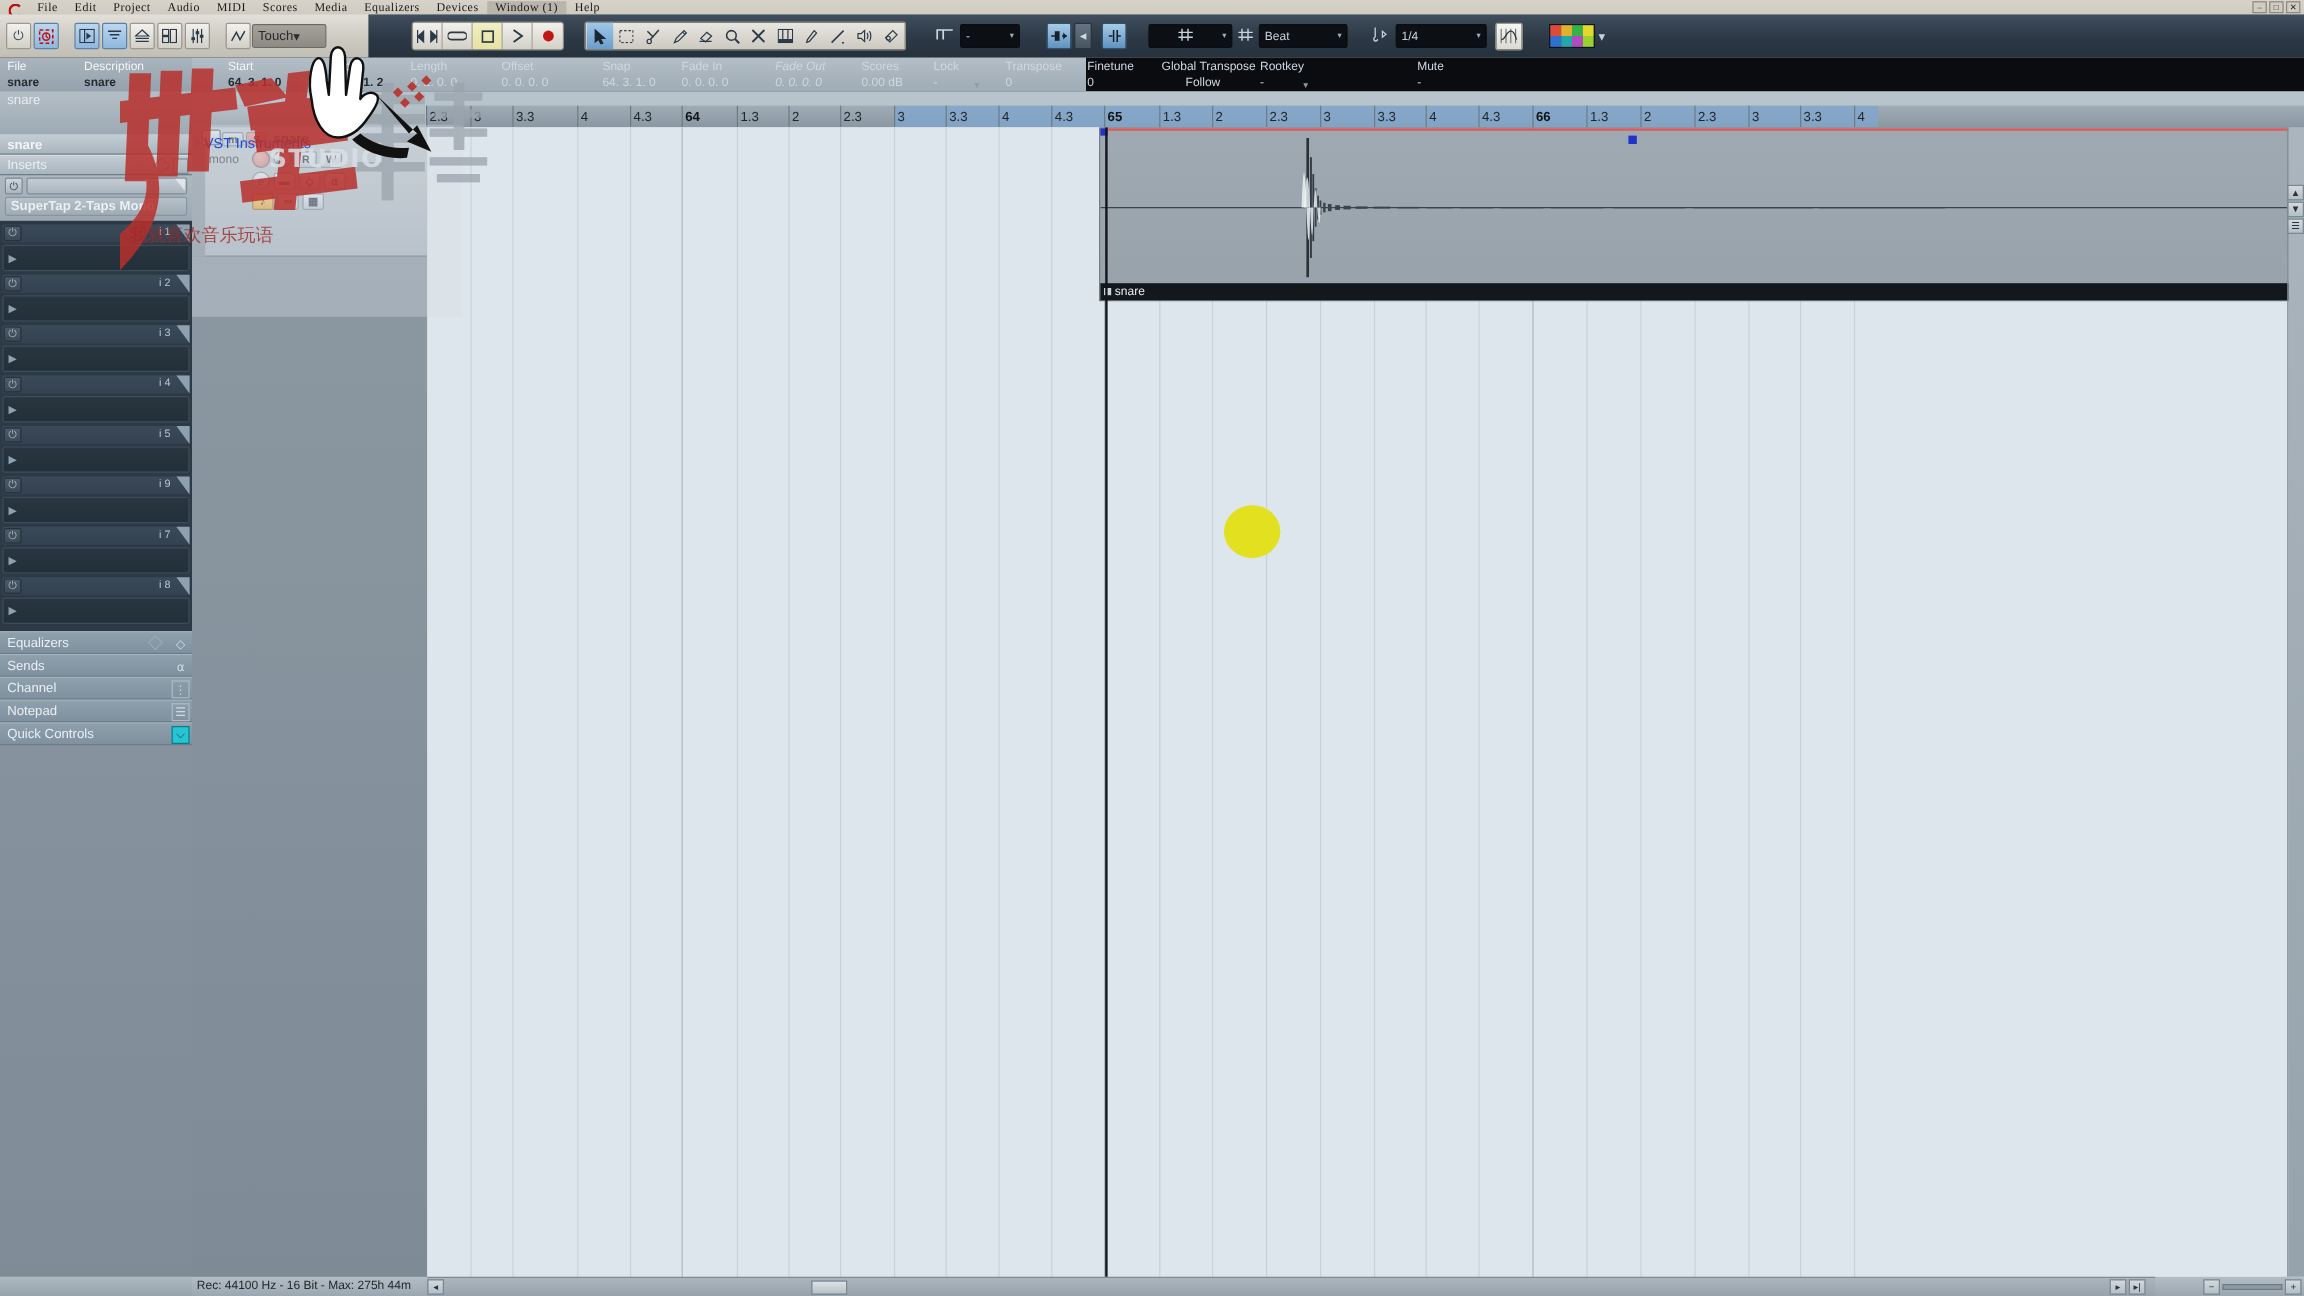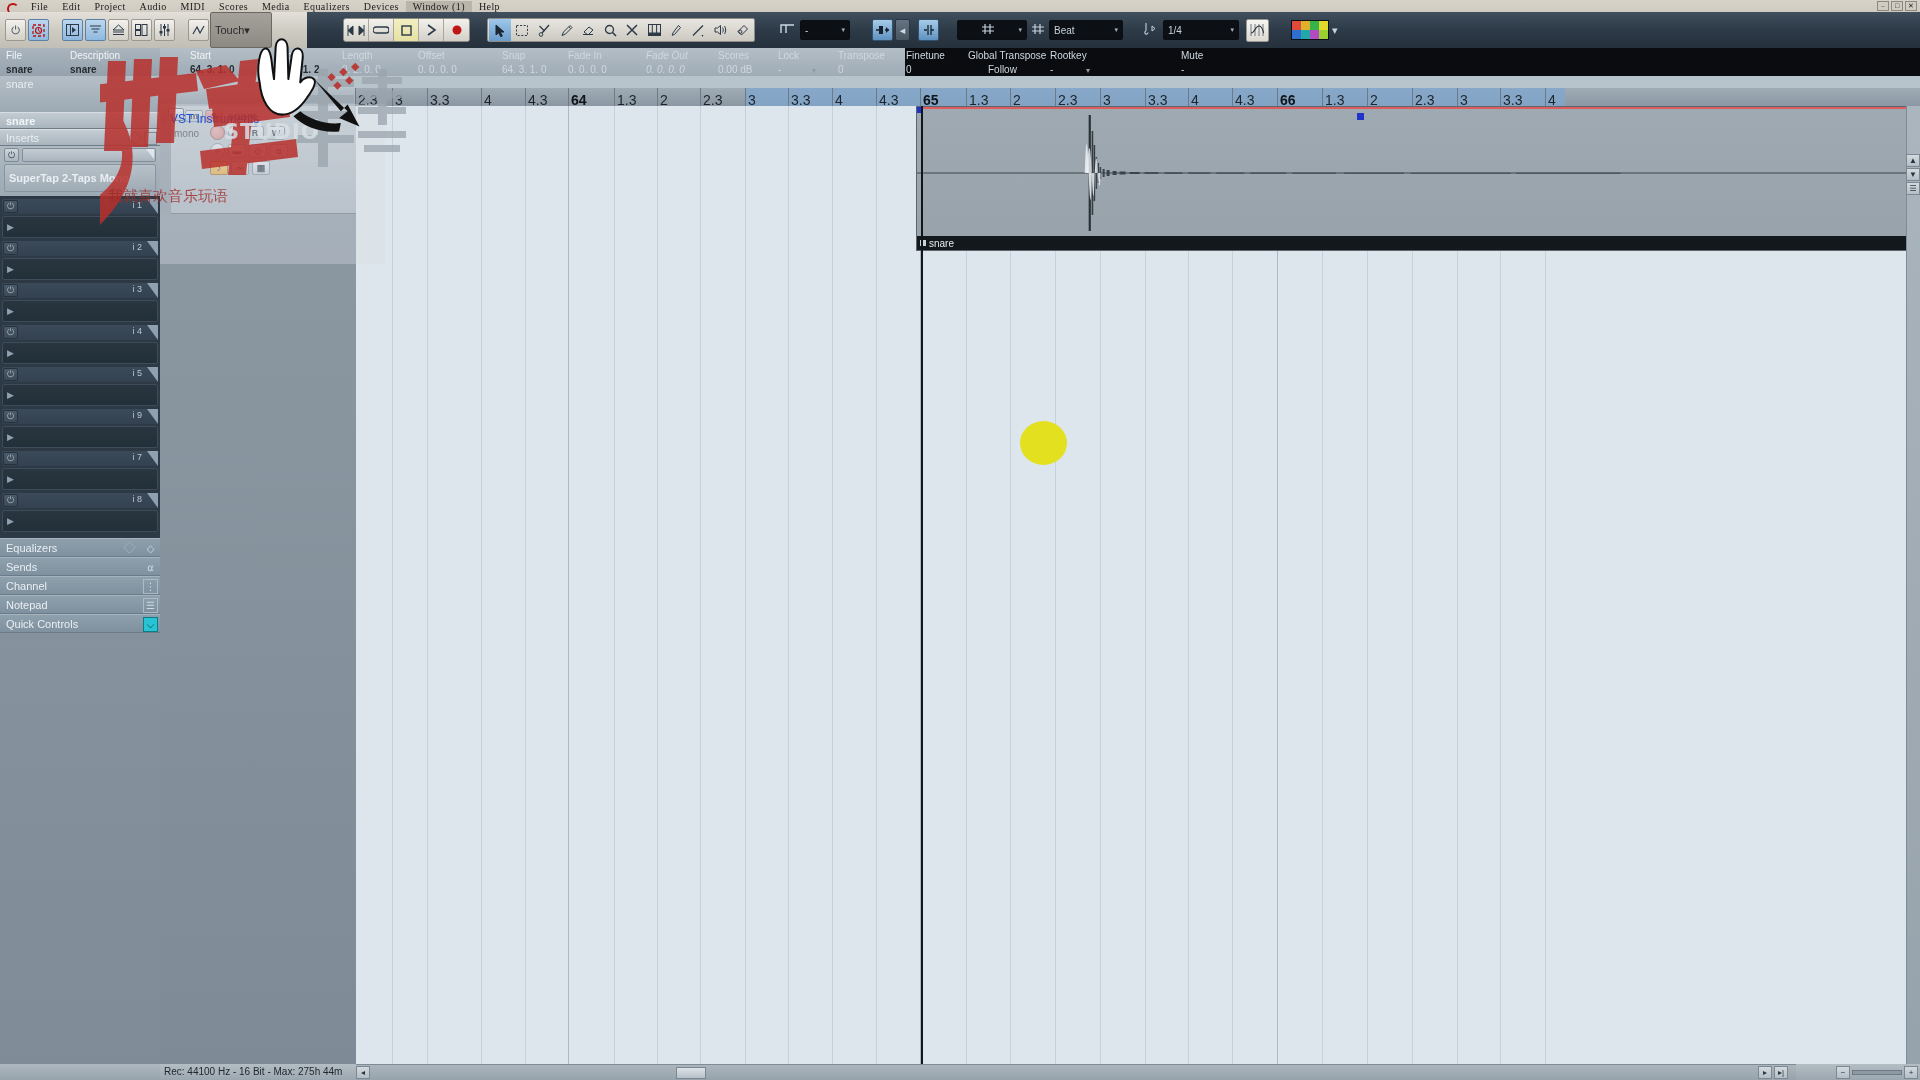--- a/index.html
+++ b/index.html
@@ -77,21 +77,21 @@
   .transport-box .tbtn{ border-radius:0; border:none; border-right:1px solid #a8a69e; height:22px; width:25px; margin:0;}
   .transport-box .tbtn:last-child{ border-right:none; }
   .combo {
     height:20px; background:#0c0f13; border:1px solid #0a0d11;
     color:#c6d2dc; font-size:10px; display:flex; align-items:center;
     padding:0 4px; min-width:50px; position:relative; border-radius:2px;
   }
   .combo .cv{ flex:1; }
   .combo .arrow{ margin-left:4px; font-size:7px; color:#9fb0bd; }
   .auto-combo{
-    width:62px; height:36px;
+    width:62px; height:20px;
     background: linear-gradient(to bottom,#a4a29a,#8c8a82);
     border:1px solid #6a6860; border-radius:2px;
     display:flex; align-items:center; padding:0 4px; font-size:11px; color:#2b2b2b;
   }
   .tool-strip{
     display:flex; align-items:center; height:24px;
     background: linear-gradient(to bottom,#e8e6e0,#cbc9c0);
     border:1px solid #8f8d85; border-radius:2px; padding:0 1px;
   }
   .tool-strip .ti{
@@ -125,21 +125,21 @@
 
   
   .ruler{
     position:absolute; left:0; top:88px; width:1920px; height:18px;
     background:linear-gradient(to bottom,#9fabb5,#8b98a3);
     overflow:hidden;
   }
   .ruler .lpad{ position:absolute; left:0; top:0; width:355px; height:18px;
     background:linear-gradient(to bottom,#b7c1c9,#a3aeb8); }
   .ruler .seg{ position:absolute; top:0; height:18px; border-left:1px solid #6e7b86;
-    font-size:14px; color:#1d242b; padding-left:2px; padding-top:4px; }
+    font-size:11px; color:#1d242b; padding-left:2px; padding-top:4px; }
   .ruler .seg.major{ font-weight:bold; color:#0f1418; }
   .ruler .cycle{
     position:absolute; top:0; height:18px; background:#7fa7cf; opacity:.75;
   }
 
   
   .inspector{
     position:absolute; left:0; top:76px; width:160px; height:990px;
     background:linear-gradient(to bottom,#8e9aa4,#7f8b96);
     overflow:hidden;
@@ -165,21 +165,21 @@
   .pw{ width:15px; height:14px; background:linear-gradient(to bottom,#cdd6dc,#aab6bf);
        border:1px solid #7e8b95; border-radius:2px; color:#3b4751; font-size:9px;
        display:flex; align-items:center; justify-content:center;}
   .ins-field{
     flex:1; height:14px; background:linear-gradient(to bottom,#c4ccd3,#aab5be);
     border:1px solid #818e98; border-radius:2px; position:relative;
   }
   .ins-field .tri{ position:absolute; right:1px; top:0;
       border-left:8px solid transparent; border-top:10px solid #dfe6eb; }
   .ins-plug{
-    height:28px; background:linear-gradient(to bottom,#b7c1c8,#9fabb5);
+    height:16px; background:linear-gradient(to bottom,#b7c1c8,#9fabb5);
     border:1px solid #8894a0; border-radius:2px; margin:2px 0 0 0;
     display:flex; align-items:center; padding:0 4px; font-weight:bold;
     color:#e9eff4; font-size:11px;
   }
   .dark-slots{ background:#2d3a45; padding:3px 2px; }
   .dslot{ margin-bottom:3px; }
   .dslot .hdr{ display:flex; align-items:center; gap:3px; height:15px;
      background:linear-gradient(to bottom,#3b4a58,#334150); border-radius:2px; position:relative;}
   .dslot .hdr .pw2{ width:15px; height:13px; margin-left:1px;
      background:linear-gradient(to bottom,#4c5b69,#3b4855); border:1px solid #27323c;

